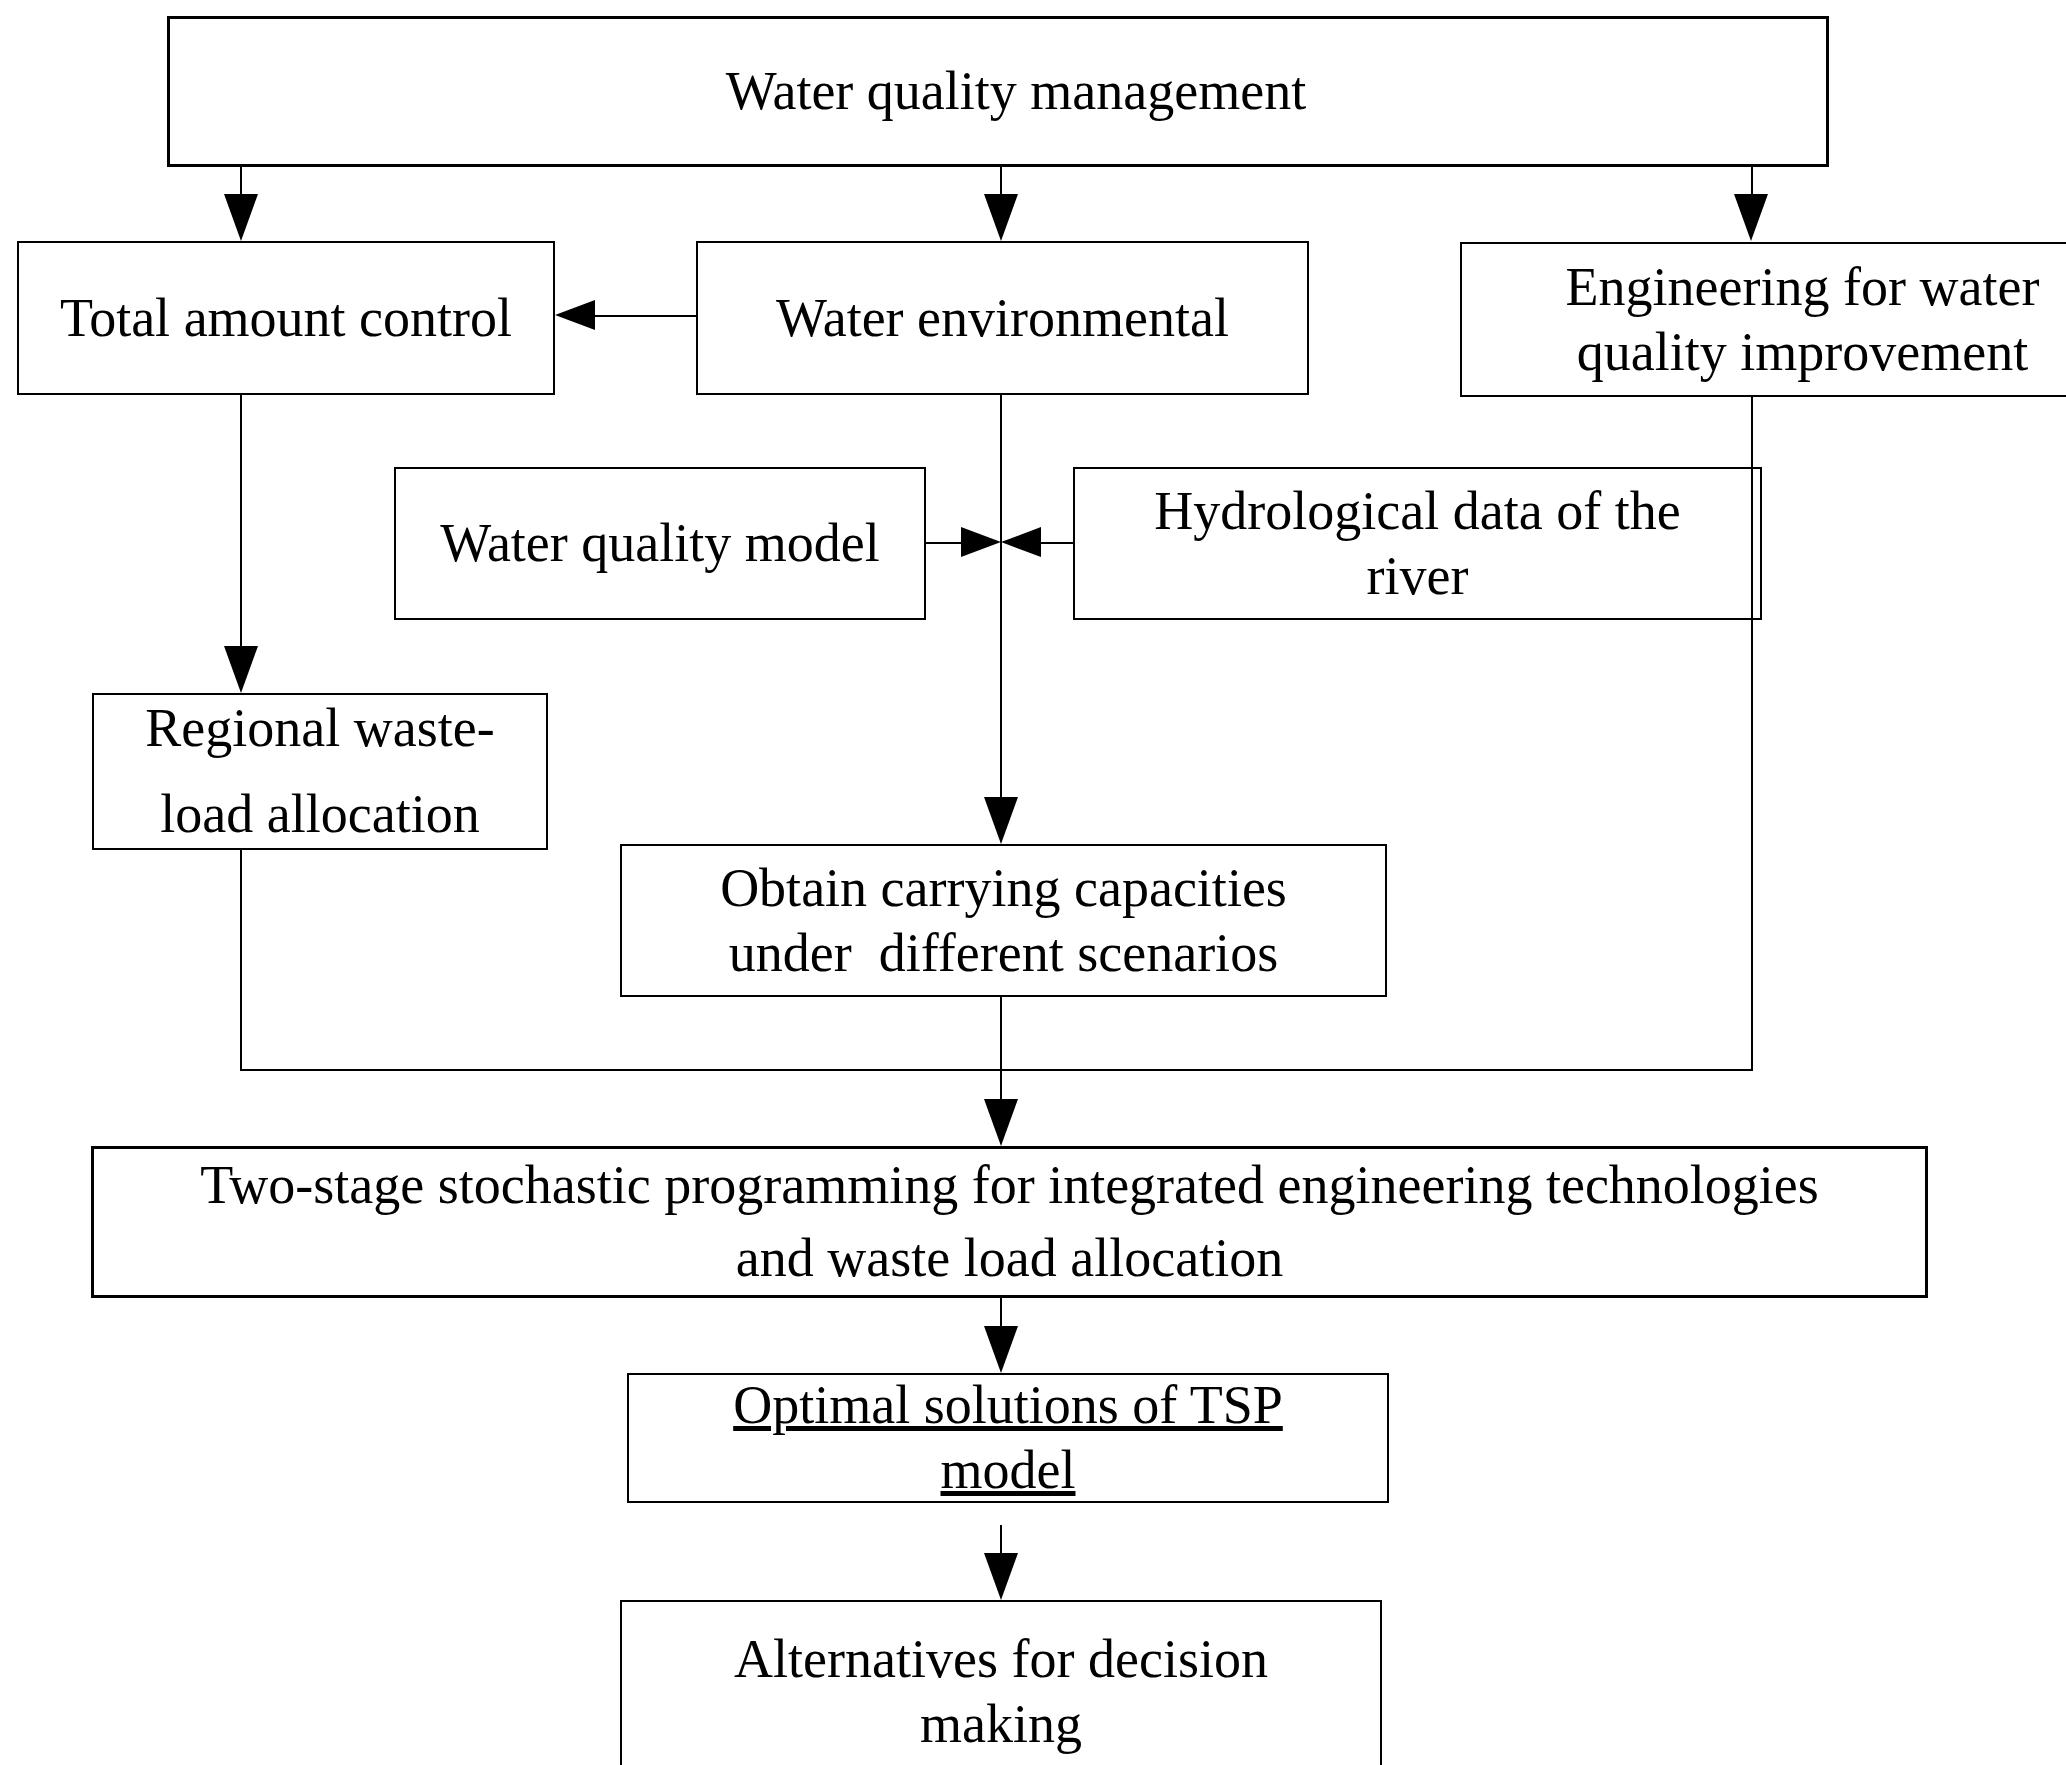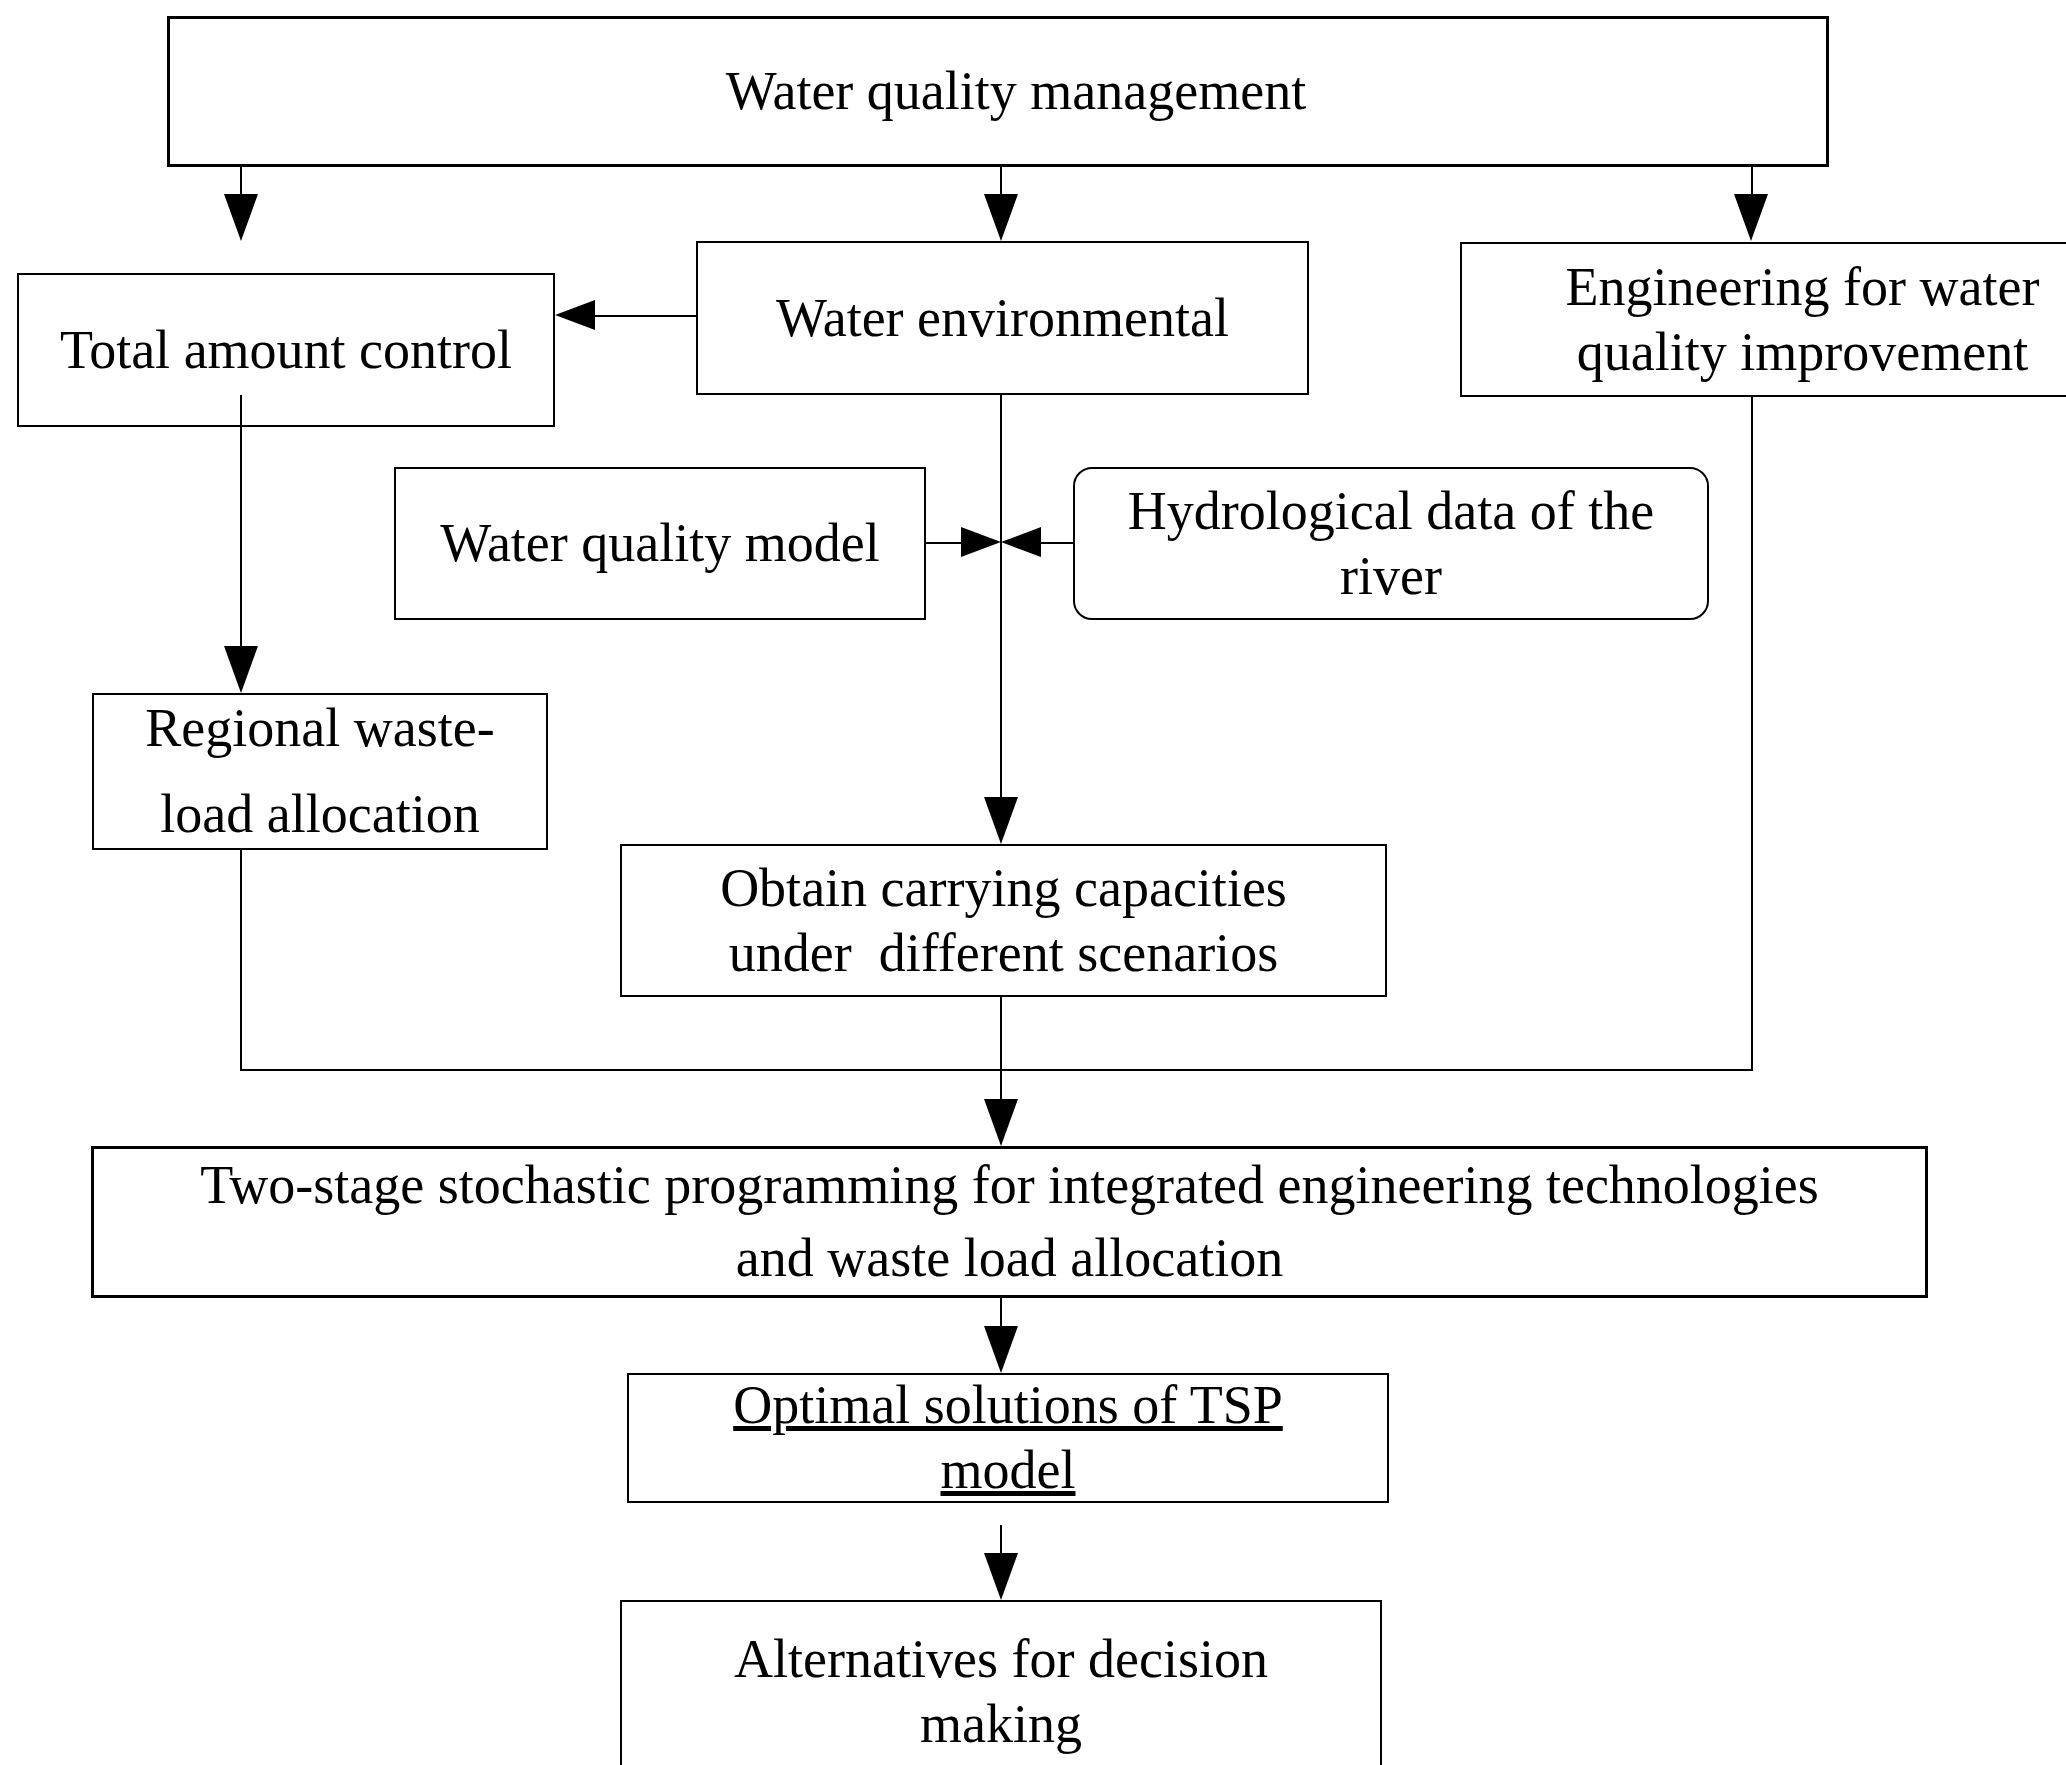--- a/index.html
+++ b/index.html
@@ -20,38 +20,38 @@
 </style>
 </head>
 <body>
 
 <div id="diagram">
 
   <div class="box thick" style="left:167px;top:15.5px;width:1662px;height:151px;padding-left:36px;">
     <div class="box-line">Water quality management</div>
   </div>
 
-  <div class="box" style="left:17px;top:241px;width:538px;height:154px;margin-top:32px;">
+  <div class="box" style="left:17px;top:241px;width:538px;height:154px;">
     <div class="box-line">Total amount control</div>
   </div>
 
   <div class="box" style="left:696px;top:241px;width:613px;height:154px;">
     <div class="box-line">Water environmental</div>
   </div>
 
   <div class="box" style="left:1460px;top:242px;width:685px;height:155px;">
     <div class="box-line">Engineering for water</div>
     <div class="box-line">quality improvement</div>
   </div>
 
   <div class="box" style="left:394px;top:467px;width:532px;height:153px;">
     <div class="box-line">Water quality model</div>
   </div>
 
-  <div class="box" style="left:1073px;top:467px;width:636px;height:153px;border-radius:19px;">
+  <div class="box" style="left:1073px;top:467px;width:689px;height:153px;">
     <div class="box-line">Hydrological data of the</div>
     <div class="box-line">river</div>
   </div>
 
   <div class="box" style="left:92px;top:693px;width:456px;height:157px;gap:21px;">
     <div class="box-line">Regional waste-</div>
     <div class="box-line">load allocation</div>
   </div>
 
   <div class="box" style="left:620px;top:844px;width:767px;height:153px;">

